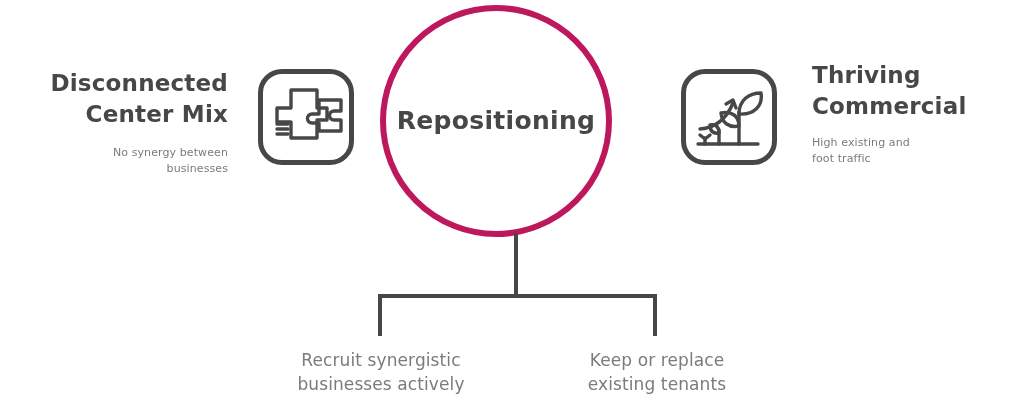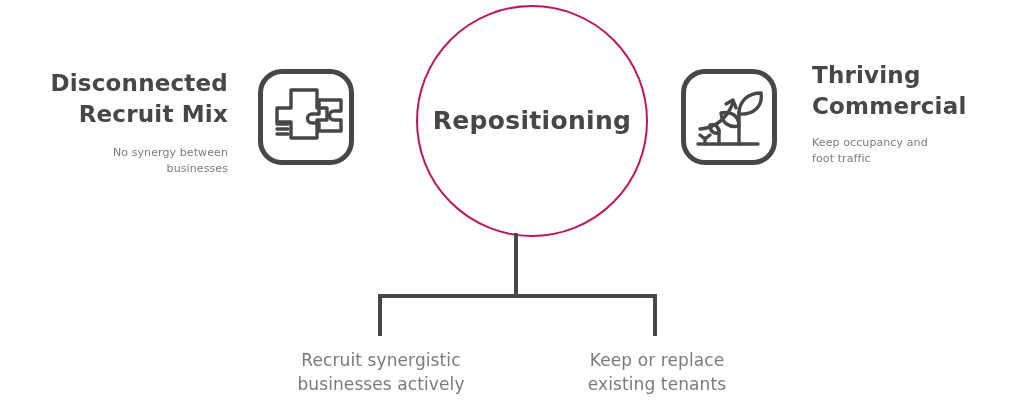--- a/index.html
+++ b/index.html
@@ -54,25 +54,25 @@
     box-sizing: border-box;
     background: #ffffff;
   }
   .icon-box.left-icon  { left: 258px; top: 69px; }
   .icon-box.right-icon { left: 681px; top: 69px; }
   .icon-box svg { display: block; }
 
   
   .center-circle {
     position: absolute;
-    left: 416px;
+    left: 380px;
     top: 5px;
     width: 232px;
     height: 232px;
-    border: 2px solid #be185d;
+    border: 6px solid #be185d;
     border-radius: 50%;
     box-sizing: border-box;
     background: #ffffff;
     display: flex;
     align-items: center;
     justify-content: center;
   }
   .center-label {
     font-size: 25px;
     font-weight: bold;
@@ -107,21 +107,21 @@
   .bottom-label.second { left: 555px; width: 204px; }
 </style>
 </head>
 <body>
 
 <div id="canvas">
 
   <div class="side-block left">
     <div class="side-title">
       <span>Disconnected</span><br>
-      <span>Recruit Mix</span>
+      <span>Center Mix</span>
     </div>
     <div class="side-sub">
       <span>No synergy between</span><br>
       <span>businesses</span>
     </div>
   </div>
 
   <div class="icon-box left-icon">
     <svg width="86" height="86" viewBox="0 0 86 86" aria-hidden="true">
       <g fill="none" stroke="#474747" stroke-width="3.4" stroke-linejoin="round" stroke-linecap="round">
@@ -164,21 +164,21 @@
       </g>
     </svg>
   </div>
 
   <div class="side-block right">
     <div class="side-title">
       <span>Thriving</span><br>
       <span>Commercial</span><br>
     </div>
     <div class="side-sub">
-      <span>Keep occupancy and</span><br>
+      <span>High existing and</span><br>
       <span>foot traffic</span>
     </div>
   </div>
 
   <div class="conn stem-main"></div>
   <div class="conn bar-horiz"></div>
   <div class="conn stem-left"></div>
   <div class="conn stem-right"></div>
 
   <div class="bottom-label second">

